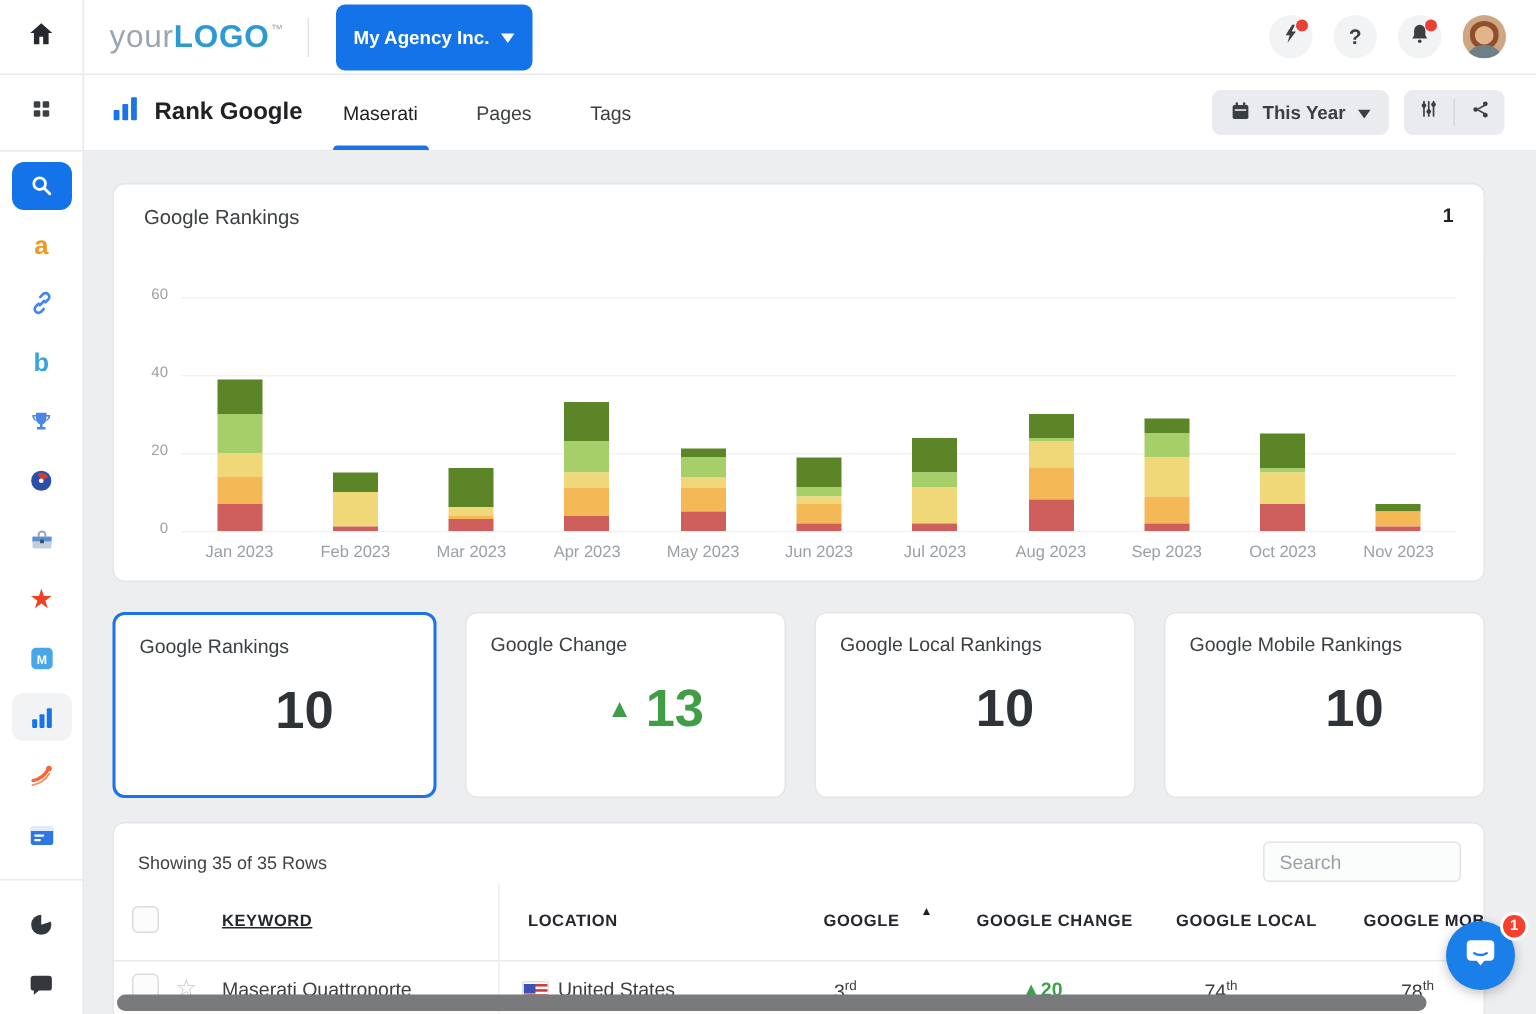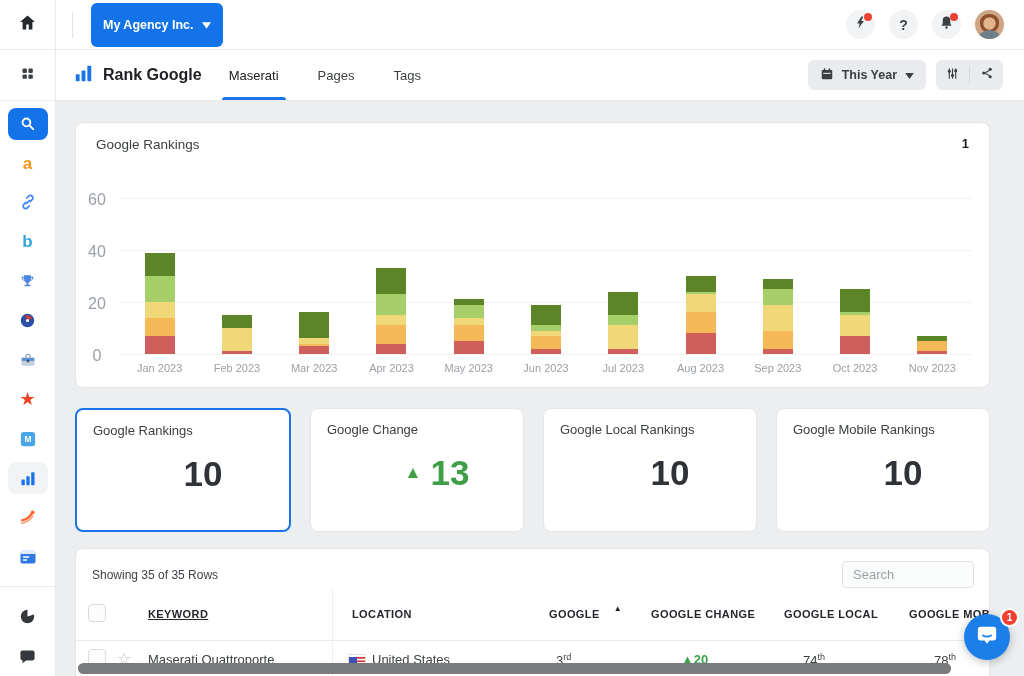--- a/index.html
+++ b/index.html
@@ -51,21 +51,21 @@
 
   
   #chart-card { left:19px; top:21px; width:915px; height:266px; }
   .chart-title { position:absolute; left:20px; top:14px; font-size:13.5px; color:#3c4043; }
   .chart-corner { position:absolute; right:20px; top:13px; font-size:13px; font-weight:700; color:#202124; }
   .legend { position:absolute; left:0; right:0; top:51px; display:flex; justify-content:center; gap:24px; }
   .legend-item { display:flex; align-items:center; gap:7px; cursor:pointer; }
   .legend-dot { width:9px; height:9px; border-radius:50%; }
   .legend-label { font-size:11px; font-weight:700; color:#5f6368; }
   .gridline { position:absolute; left:45px; width:850px; height:1px; background:#f1f2f4; }
-  .ytick { position:absolute; left:6px; width:30px; text-align:center; font-size:16px; color:#9aa0a6; }
+  .ytick { position:absolute; left:6px; width:30px; text-align:right; font-size:10px; color:#9aa0a6; }
   .bar { position:absolute; width:30px; display:flex; flex-direction:column-reverse; cursor:pointer; }
   .seg { width:100%; }
   .xlabel { position:absolute; width:84px; text-align:center; font-size:11px; color:#9aa0a6; top:239px; }
 
   
   #metric-row { position:absolute; left:19px; top:307px; width:915px; height:124px; display:flex; gap:19px; }
   .mcard { flex:1; background:#fff; border:1px solid #e4e6e9; border-radius:8px; position:relative; cursor:pointer; }
   .mcard.mactive { border:2px solid #1a73e8; }
   .mtitle { position:absolute; left:16px; top:13px; font-size:13px; color:#3c4043; }
   .mvalue { position:absolute; left:0; right:0; top:44px; display:flex; align-items:center; justify-content:center; gap:9px; font-size:35px; font-weight:700; color:#2f3337;padding-left:40px; }
@@ -98,20 +98,25 @@
 
 <div id="frame">
 
   <div class="top-row">
     <div class="side-cell">
       <span>
         <svg width="19" height="19" viewBox="0 0 24 24">
             <path d="M12 3.2l9.3 8.2h-3.1v9.4h-4.6v-6.2h-3.2v6.2H5.8v-9.4H2.7z" fill="#25282c"></path>
           </svg>
       </span>
+    </div>
+    <div class="logo-wrap">
+      <span class="logo-gray">your</span>
+        <span class="logo-blue">LOGO</span>
+        <span class="logo-tm">™</span>
     </div>
     <div class="logo-divider"></div>
     <button class="agency-btn">
       <span>My Agency Inc.</span>
       <span><svg width="9" height="7" viewBox="0 0 10 7">
             <path d="M0 0h10L5 7z" fill="#fff"></path>
           </svg></span>
     </button>
     <div class="hdr-icons" id="header-icons">
         <div class="icon-circle">

